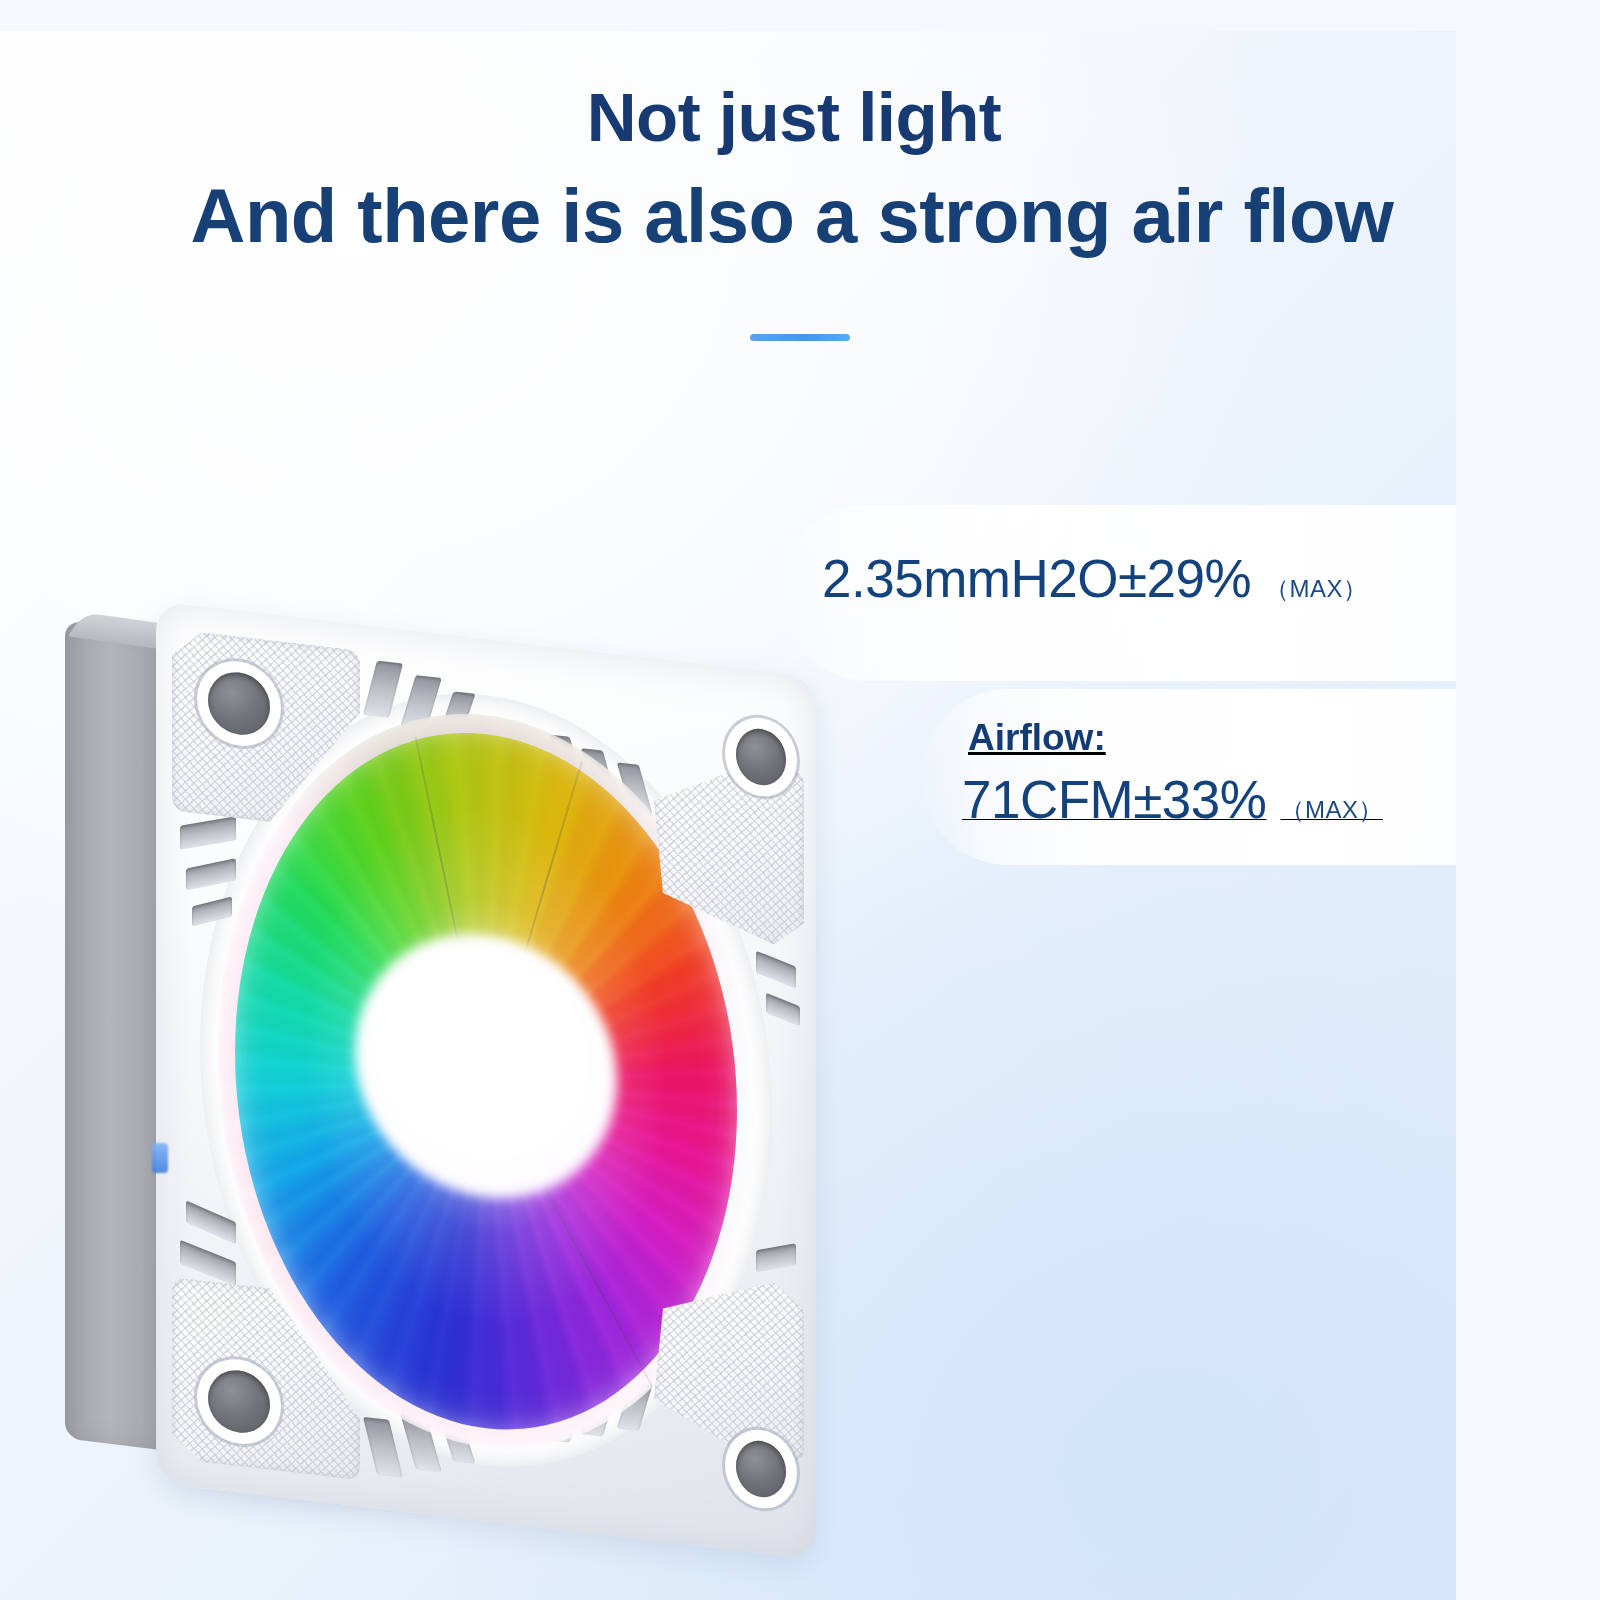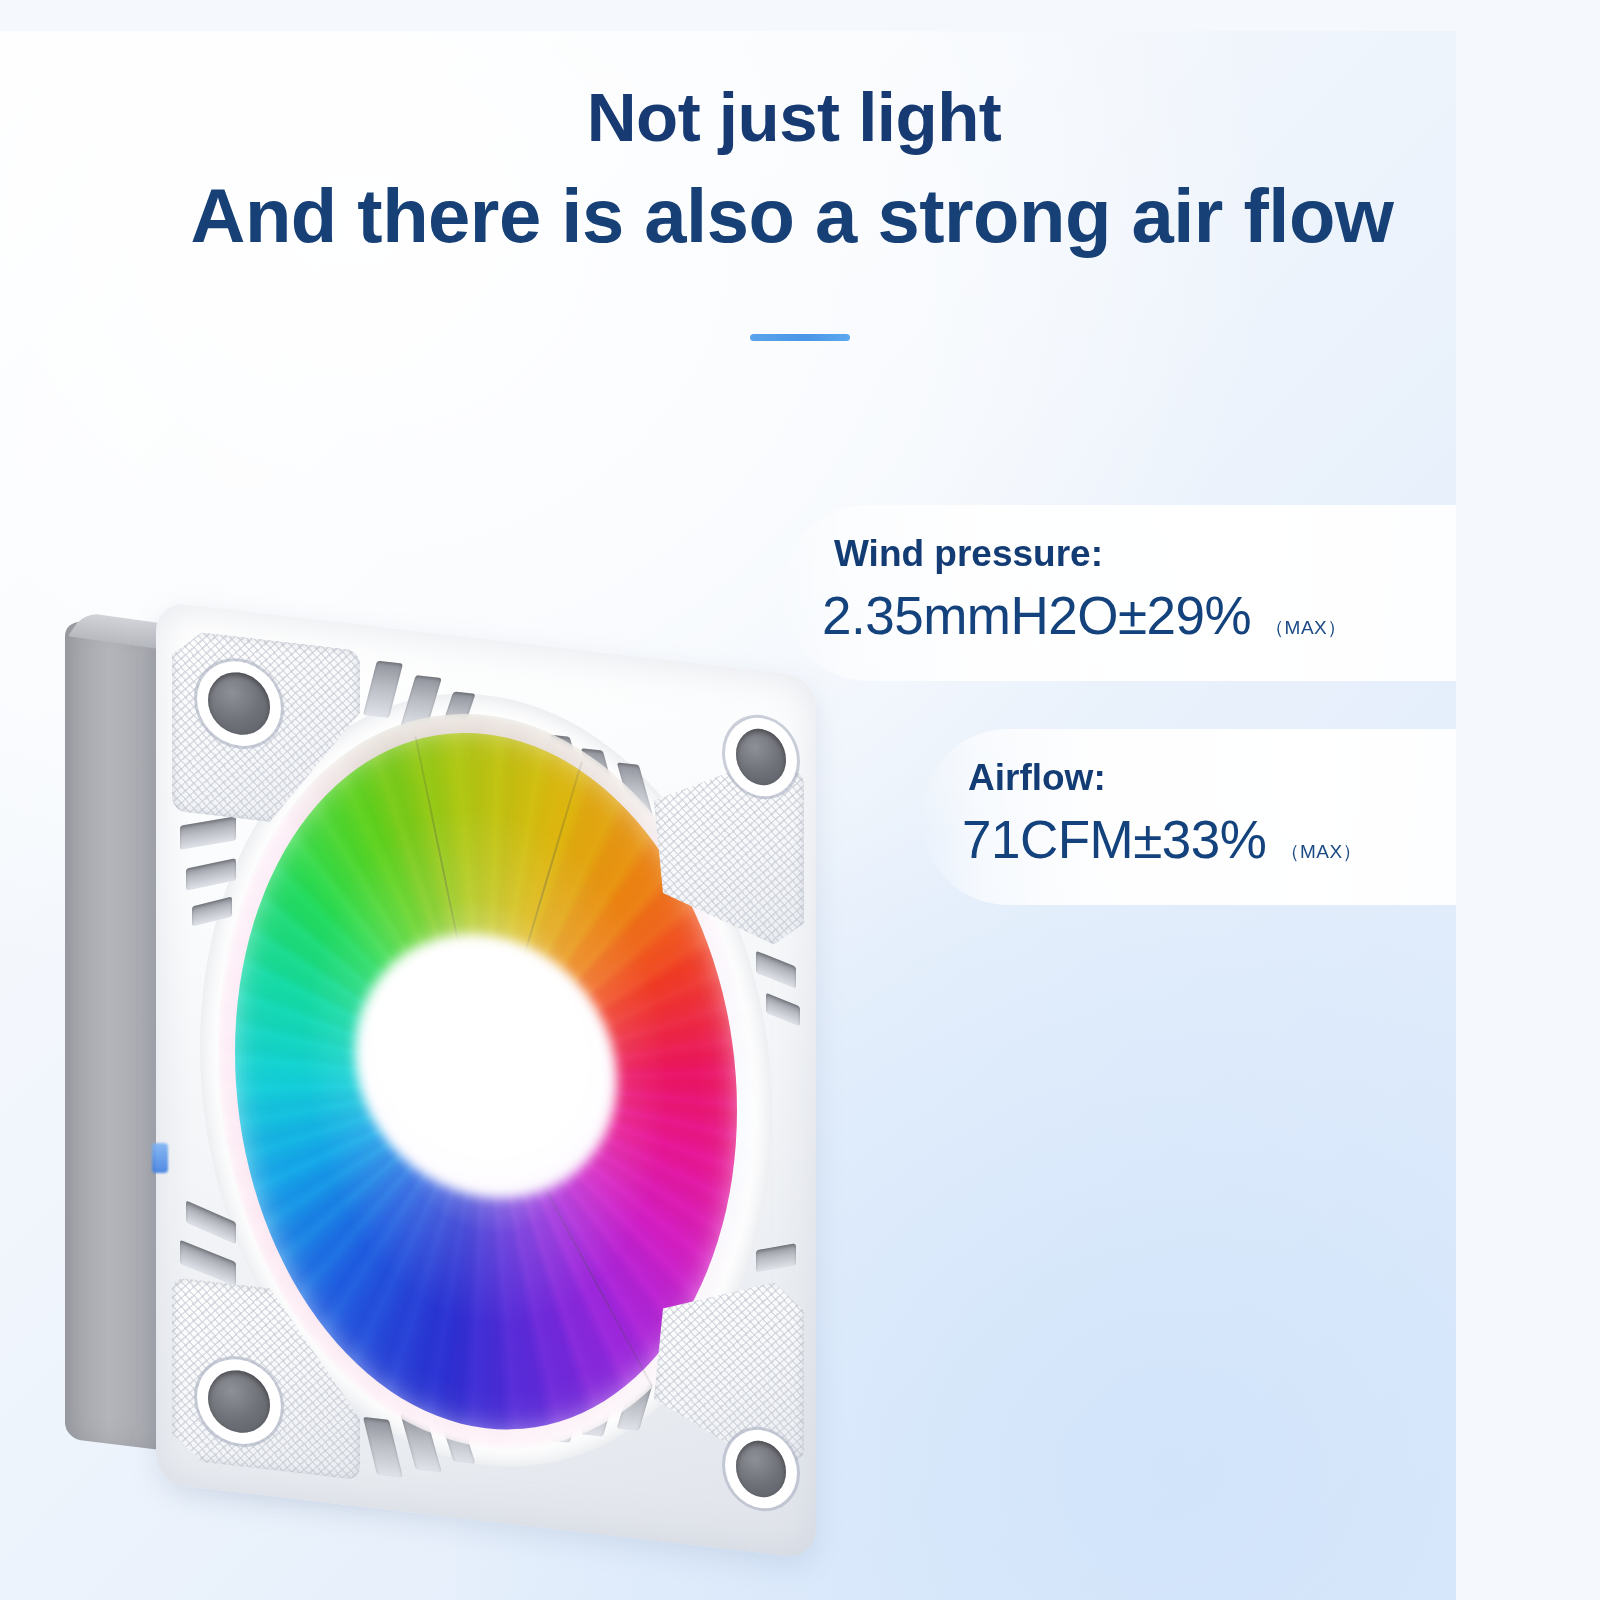--- a/index.html
+++ b/index.html
@@ -102,23 +102,24 @@
       rgba(255,255,255,0.66) 100%);
   }
   #spec-card-1 {
     left: 782px;
     top: 474px;
     width: 760px;
     height: 176px;
   }
   #spec-card-2 {
     left: 922px;
-    top: 698px;
+    top: 658px;
     width: 640px;
     height: 176px;
+    text-decoration: underline;
   }
   .spec-label {
     font-size: 37px;
     font-weight: bold;
     color: #143c74;
     letter-spacing: 0px;
     line-height: 1;
     margin: 0;
   }
   .spec-value-row {
@@ -126,21 +127,21 @@
     line-height: 1;
     white-space: nowrap;
   }
   .spec-value {
     font-size: 53px;
     font-weight: 300;
     color: #14427c;
     letter-spacing: -0.5px;
   }
   .spec-max {
-    font-size: 19px;
+    font-size: 24px;
     font-weight: 400;
     color: #1b4a84;
     letter-spacing: 0.5px;
     margin-left: 14px;
   }
   #spec-card-1 .spec-label { margin-left: 52px; }
   #spec-card-1 .spec-value-row { margin-left: 40px; }
   #spec-card-2 .spec-label { margin-left: 46px; }
   #spec-card-2 .spec-value-row { margin-left: 40px; }
 
@@ -419,21 +420,20 @@
   <div id="bg-wash-b"></div>
 
   <div id="headings">
     <div class="headline-1">Not just light</div>
     <div class="headline-2">And there is also a strong air flow</div>
   </div>
 
   <div id="divider"></div>
 
   <div class="spec-card" id="spec-card-1">
-    <div class="spec-label">Wind pressure:</div>
     <div class="spec-value-row">
       <span class="spec-value">2.35mmH2O±29%</span><span class="spec-max">（MAX）</span>
     </div>
   </div>
 
   <div class="spec-card" id="spec-card-2">
     <div class="spec-label">Airflow:</div>
     <div class="spec-value-row">
       <span class="spec-value">71CFM±33%</span><span class="spec-max">（MAX）</span>
     </div>

